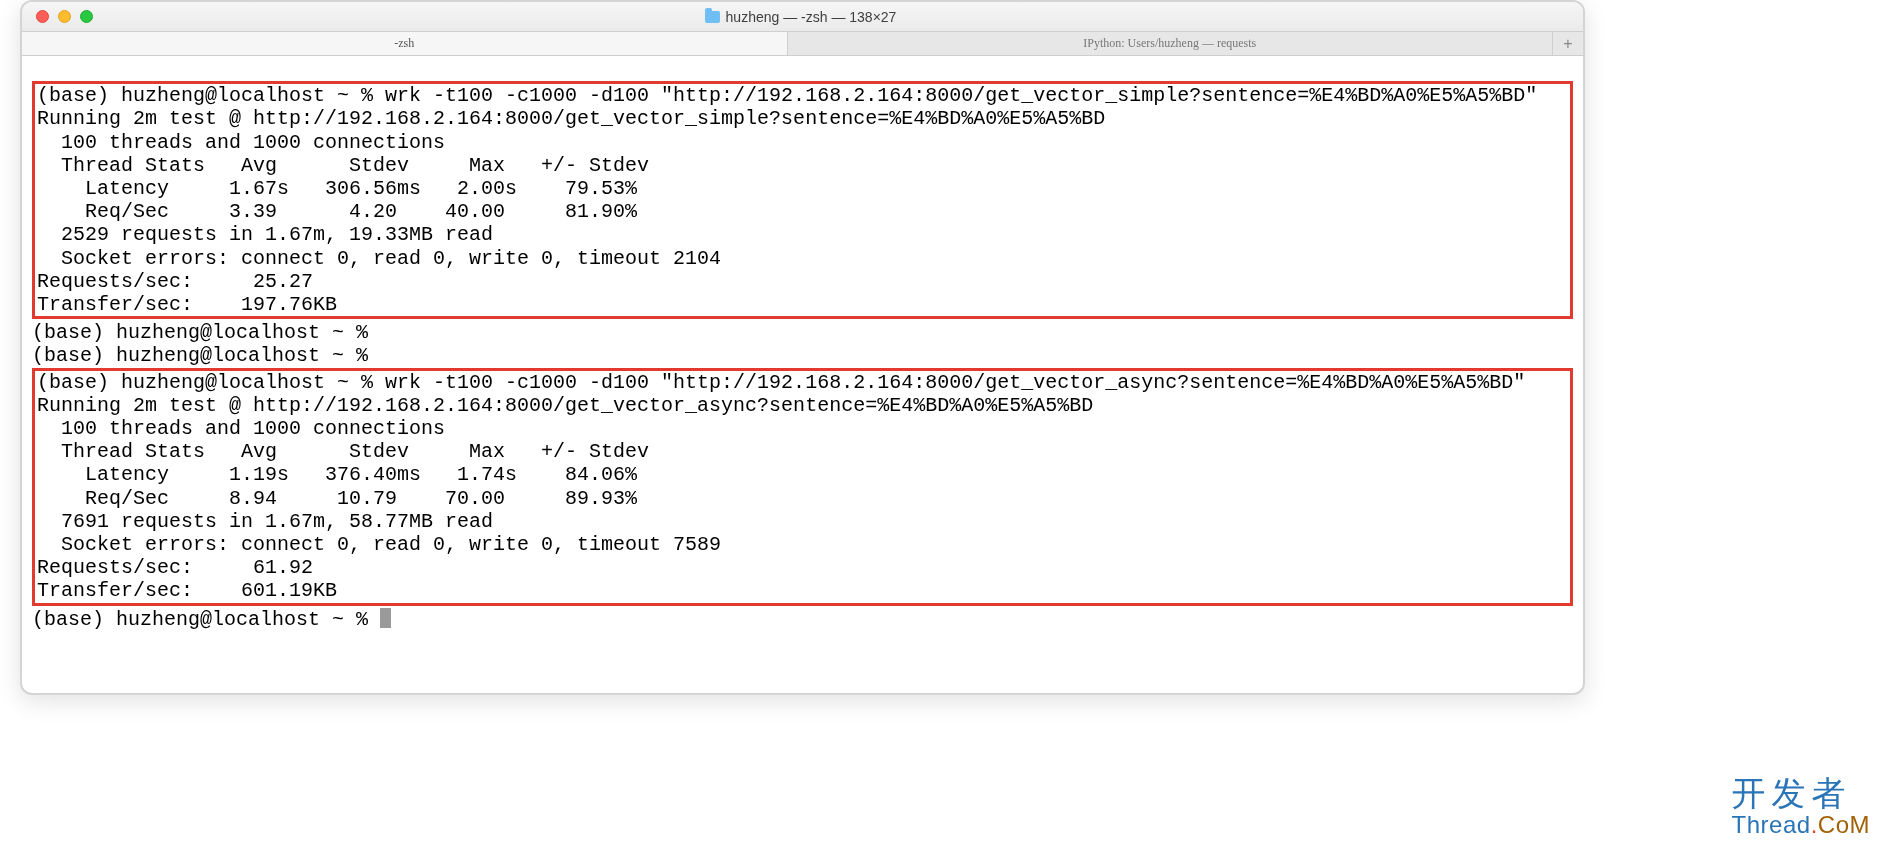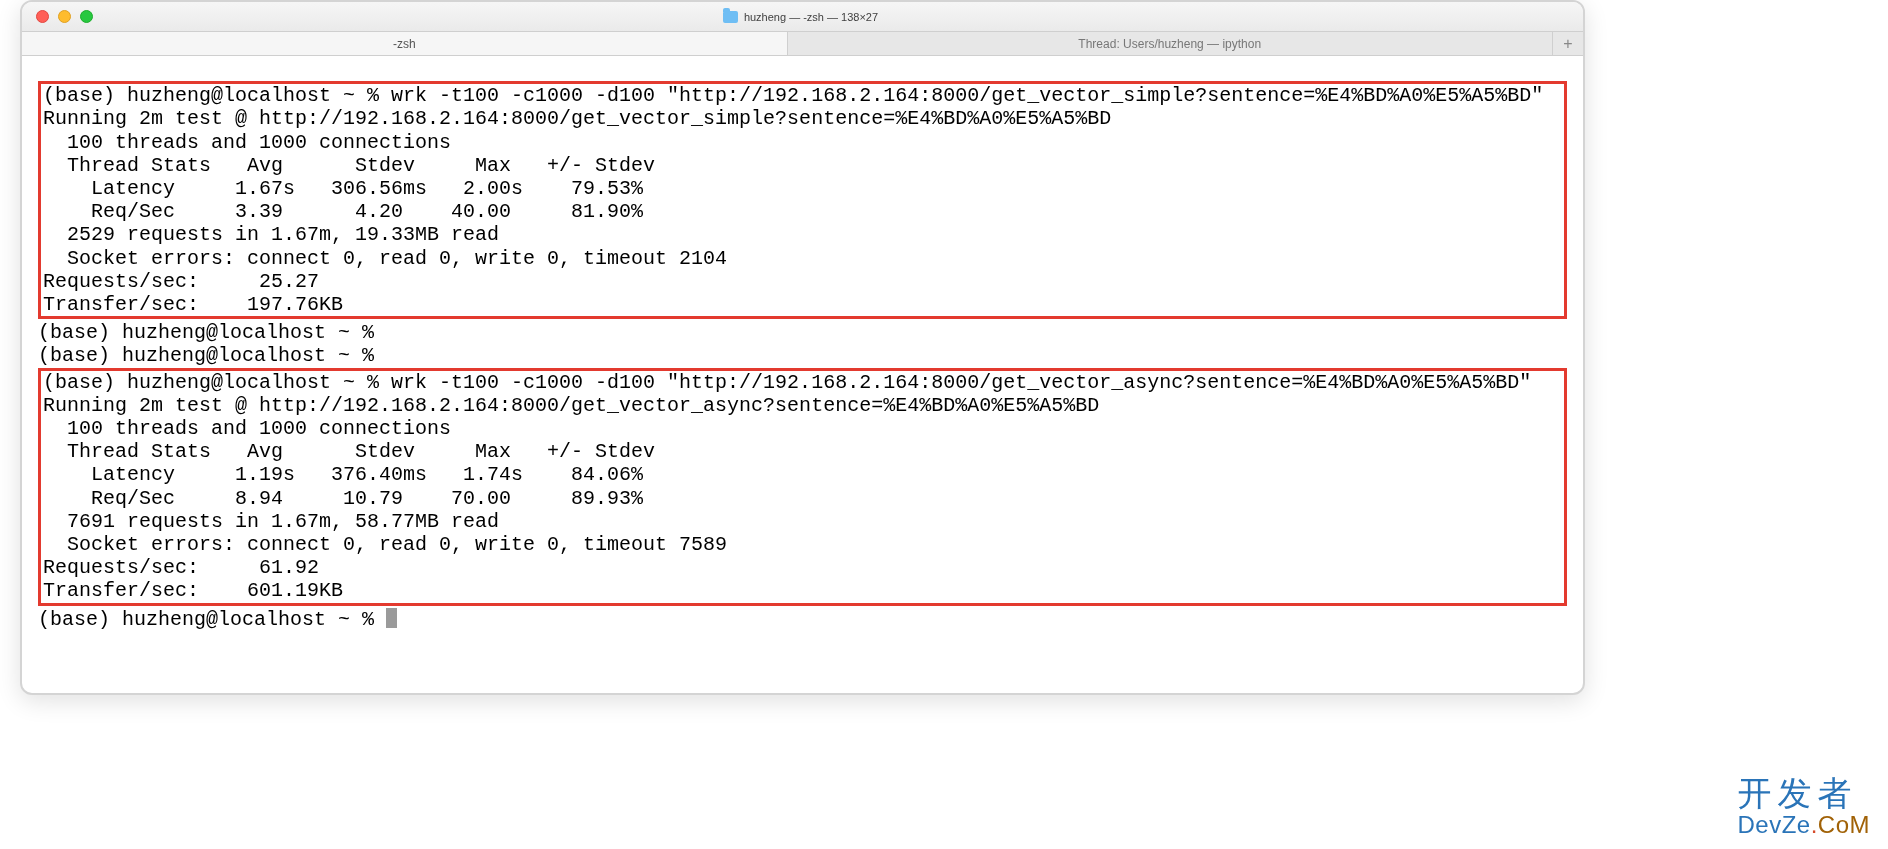--- a/index.html
+++ b/index.html
@@ -37,21 +37,21 @@
   }
   .tl { width: 13px; height: 13px; border-radius: 50%; }
   .tl.red { background: #ff5f57; border: 1px solid #e14740; }
   .tl.yellow { background: #febc2e; border: 1px solid #dfa023; }
   .tl.green { background: #28c840; border: 1px solid #1dad2c; }
   .title-center {
     position: absolute;
     left: 0; right: 4px;
     text-align: center;
     font-family: -apple-system, "Helvetica Neue", Arial, sans-serif;
-    font-size: 11px;
+    font-size: 14px;
     color: #3f3f3f;
     display: flex;
     justify-content: center;
     align-items: center;
     gap: 6px;
     pointer-events: none;
   }
   .folder-icon {
     width: 15px; height: 12px;
     background: #6fbef4;
@@ -75,36 +75,37 @@
     font-size: 12px;
   }
   .tab {
     flex: 1;
     display: flex;
     align-items: center;
     justify-content: center;
     border-right: 1px solid #cfcfcf;
     color: #777;
     background: #e7e7e7;
+    font-family: Liberation Serif, serif;
   }
   .tab.active {
     background: #f6f6f6;
     color: #555;
   }
   .tab-new {
     width: 30px;
     display: flex;
     align-items: center;
     justify-content: center;
     color: #888;
     font-size: 16px;
     cursor: default;
   }
   .term {
-    padding: 2px 16px;
+    padding: 2px 10px;
     font-size: 20px;
     line-height: 23.2px;
     color: #000;
     white-space: pre;
     position: relative;
   }
   .boxed {
     border: 3px solid #e33a2f;
     margin: 0 0 2px 0;
     padding: 0 2px;
@@ -154,21 +155,21 @@
       <span class="folder-icon"></span>
       <span>huzheng — -zsh — 138×27</span>
     </div>
   </div>
 
   <div class="tab-bar">
     <div class="tab active">
       <span>-zsh</span>
     </div>
     <div class="tab">
-      <span>Thread: Users/huzheng — ipython</span>
+      <span>IPython: Users/huzheng — requests</span>
     </div>
     <div class="tab-new">
       <span>+</span>
     </div>
   </div>
 
   <div class="term">
 <div class="boxed"><span>(base) huzheng@localhost ~ % wrk -t100 -c1000 -d100 "http://192.168.2.164:8000/get_vector_simple?sentence=%E4%BD%A0%E5%A5%BD"</span>
 <span>Running 2m test @ http://192.168.2.164:8000/get_vector_simple?sentence=%E4%BD%A0%E5%A5%BD</span>
 <span>  100 threads and 1000 connections</span>
@@ -188,14 +189,14 @@
 <span>    Req/Sec     8.94     10.79    70.00     89.93%</span>
 <span>  7691 requests in 1.67m, 58.77MB read</span>
 <span>  Socket errors: connect 0, read 0, write 0, timeout 7589</span>
 <span>Requests/sec:     61.92</span>
 <span>Transfer/sec:    601.19KB</span></div><span>(base) huzheng@localhost ~ % </span><span class="cursor"></span>
   </div>
 </div>
 
 <div class="watermark">
   <div class="line1">开发者</div>
-  <div class="line2"><span>DevZe</span><span class="dot">.</span><span class="com">CoM</span></div>
+  <div class="line2"><span>Thread</span><span class="dot">.</span><span class="com">CoM</span></div>
 </div>
 
 </body></html>

